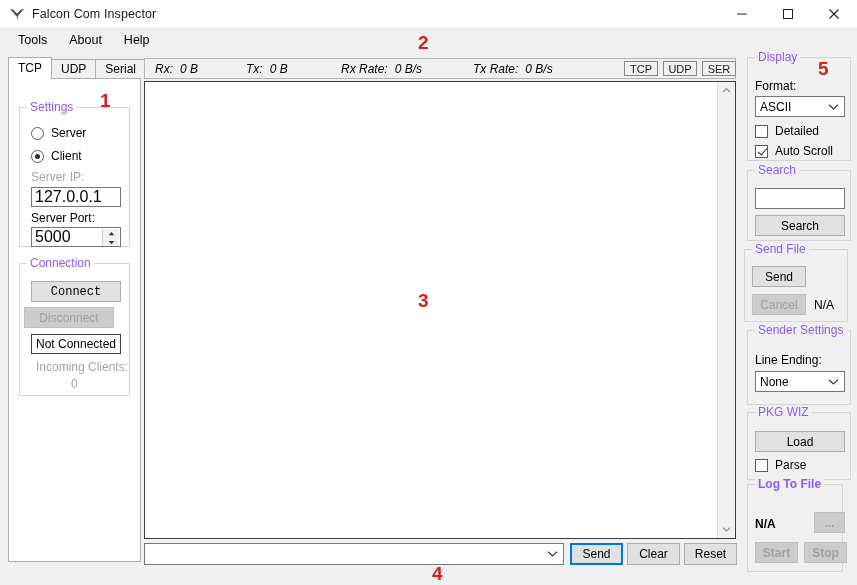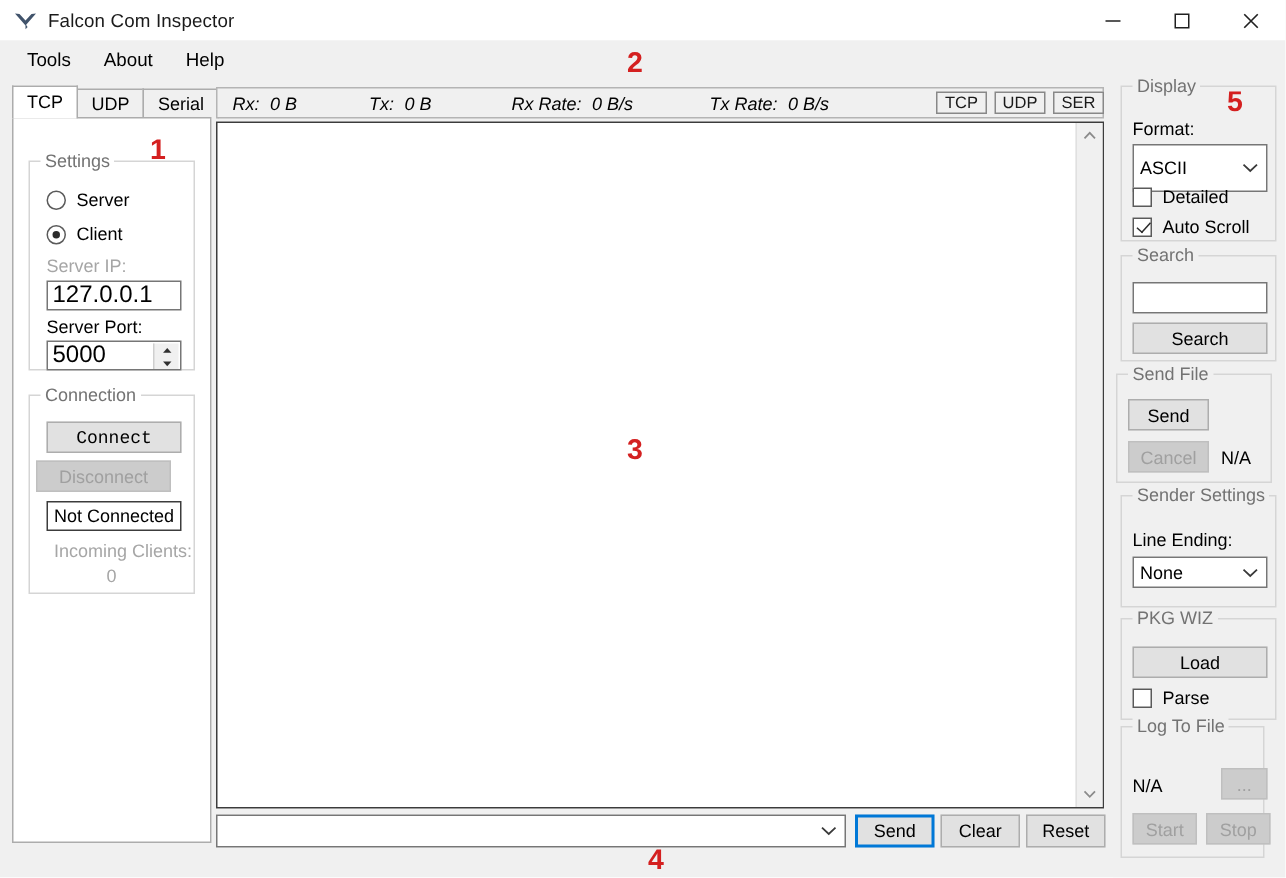--- a/index.html
+++ b/index.html
@@ -125,21 +125,21 @@
     position: absolute;
     border: 1px solid #d5d5d5;
     box-sizing: border-box;
   }
   .group > .legend {
     position: absolute;
     top: -8px; left: 7px;
     background: #ffffff;
     padding: 0 3px;
     font-size: 12px;
-    color: #737373;
+    color: #8b5cf6;
     white-space: nowrap;
   }
   .group.on-gray > .legend { background: #f0f0f0; }
 
   
   .radio-row {
     position: absolute;
     display: flex;
     align-items: center;
     font-size: 12px;
@@ -503,21 +503,21 @@
   </div>
   <div class="btn default" style="left:570px; top:543px; width:53px; height:22px;">Send</div>
   <div class="btn" style="left:627px; top:543px; width:53px; height:22px;">Clear</div>
   <div class="btn" style="left:684px; top:543px; width:53px; height:22px;">Reset</div>
 
   <div class="right-panel">
 
     <div class="group on-gray" style="left:5px; top:4px; width:104px; height:104px;">
       <div class="legend">Display</div>
       <div class="lbl" style="left:7px; top:21px;">Format:</div>
-      <div class="select" style="left:7px; top:38px; width:90px; height:32px;">
+      <div class="select" style="left:7px; top:38px; width:90px; height:21px;">
         <span>ASCII</span>
         <span class="arrow">
           <svg width="11" height="8" viewBox="0 0 11 8">
               <path d="M1 1.8 L5.5 6 L10 1.8" fill="none" stroke="#3a3a3a" stroke-width="1.2"></path>
             </svg>
         </span>
       </div>
       <div class="checkrow" style="left:7px; top:66px;">
         <span class="cbox"></span>
         <span>Detailed</span>
@@ -556,21 +556,21 @@
       <div class="select" style="left:7px; top:40px; width:90px; height:21px;">
         <span>None</span>
         <span class="arrow">
           <svg width="11" height="8" viewBox="0 0 11 8">
               <path d="M1 1.8 L5.5 6 L10 1.8" fill="none" stroke="#3a3a3a" stroke-width="1.2"></path>
             </svg>
         </span>
       </div>
     </div>
 
-    <div class="group on-gray" style="left:5px; top:431px; width:96px; height:88px;">
+    <div class="group on-gray" style="left:5px; top:431px; width:96px; height:88px;font-weight:bold;">
       <div class="legend">Log To File</div>
       <div class="lbl" style="left:7px; top:32px;">N/A</div>
       <div class="btn disabled" style="left:66px; top:27px; width:31px; height:21px;">...</div>
       <div class="btn disabled" style="left:7px; top:57px; width:43px; height:21px;">Start</div>
       <div class="btn disabled" style="left:56px; top:57px; width:43px; height:21px;">Stop</div>
     </div>
 
   </div>
 
   <div class="anno" style="left:100px; top:90px;">1</div>

